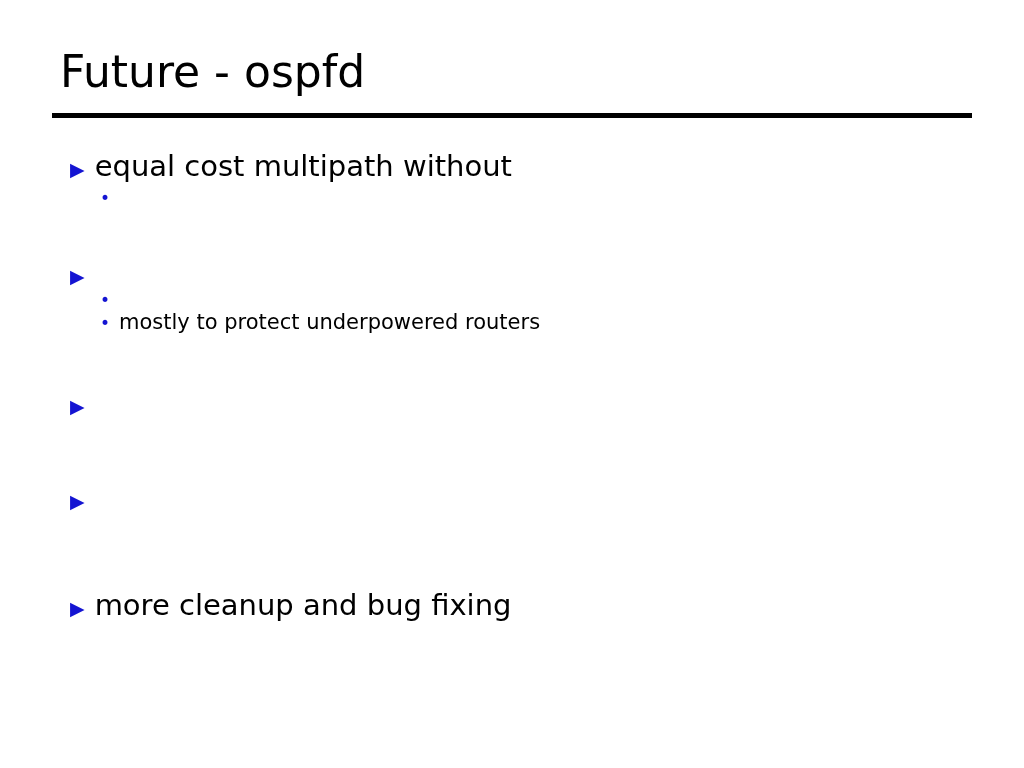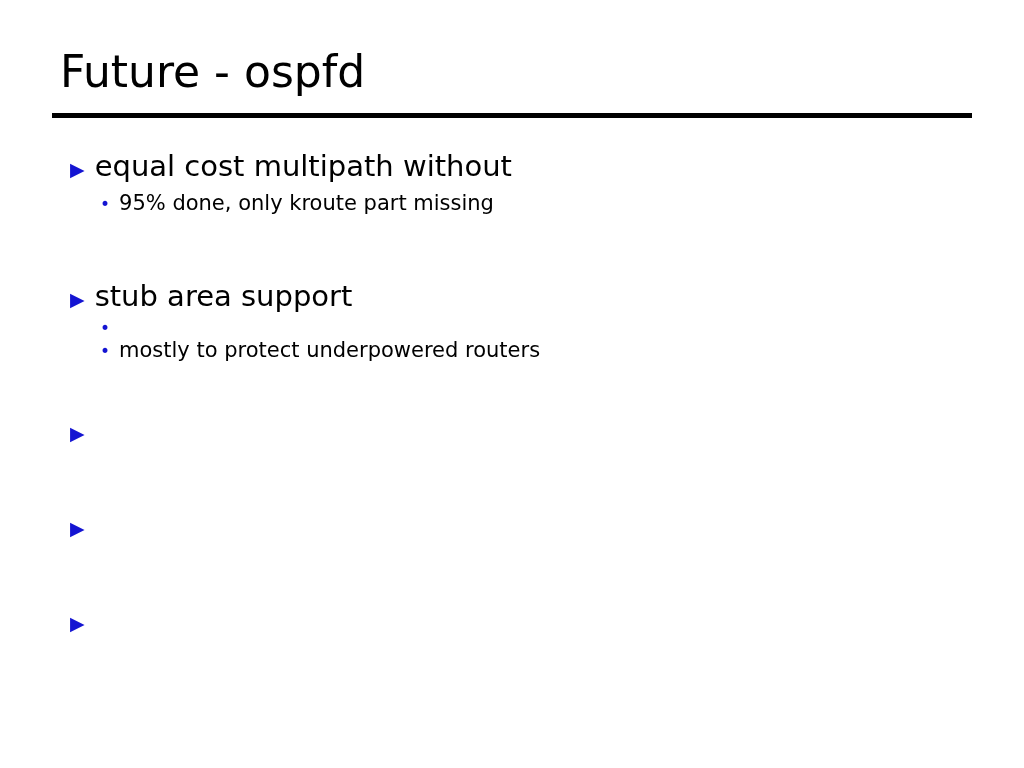--- a/index.html
+++ b/index.html
@@ -97,30 +97,28 @@
   <div class="content">
 
     <div class="group">
       <div class="bullet-l1">
         <span class="marker">▶</span>
         <span class="l1-text">equal cost multipath without</span>
       </div>
       <div class="spacer-sm"></div>
       <div class="bullet-l2">
         <span class="marker">•</span>
-        <span class="l2-text">95% done, only kroute part missing</span>
       </div>
     </div>
 
     <div style="height:38px"></div>
 
     <div class="group">
       <div class="bullet-l1">
         <span class="marker">▶</span>
-        <span class="l1-text">stub area support</span>
       </div>
       <div class="spacer-sm"></div>
       <div class="bullet-l2">
         <span class="marker">•</span>
       </div>
       <div class="bullet-l2">
         <span class="marker">•</span>
         <span class="l2-text">mostly to protect underpowered routers</span>
       </div>
     </div>
@@ -139,17 +137,18 @@
       <div class="bullet-l1">
         <span class="marker">▶</span>
       </div>
     </div>
 
     <div style="height:54px"></div>
 
     <div class="group">
       <div class="bullet-l1">
         <span class="marker">▶</span>
+        <span class="l1-text">more cleanup and bug fixing</span>
       </div>
     </div>
 
   </div>
 </div>
 
 </body></html>

